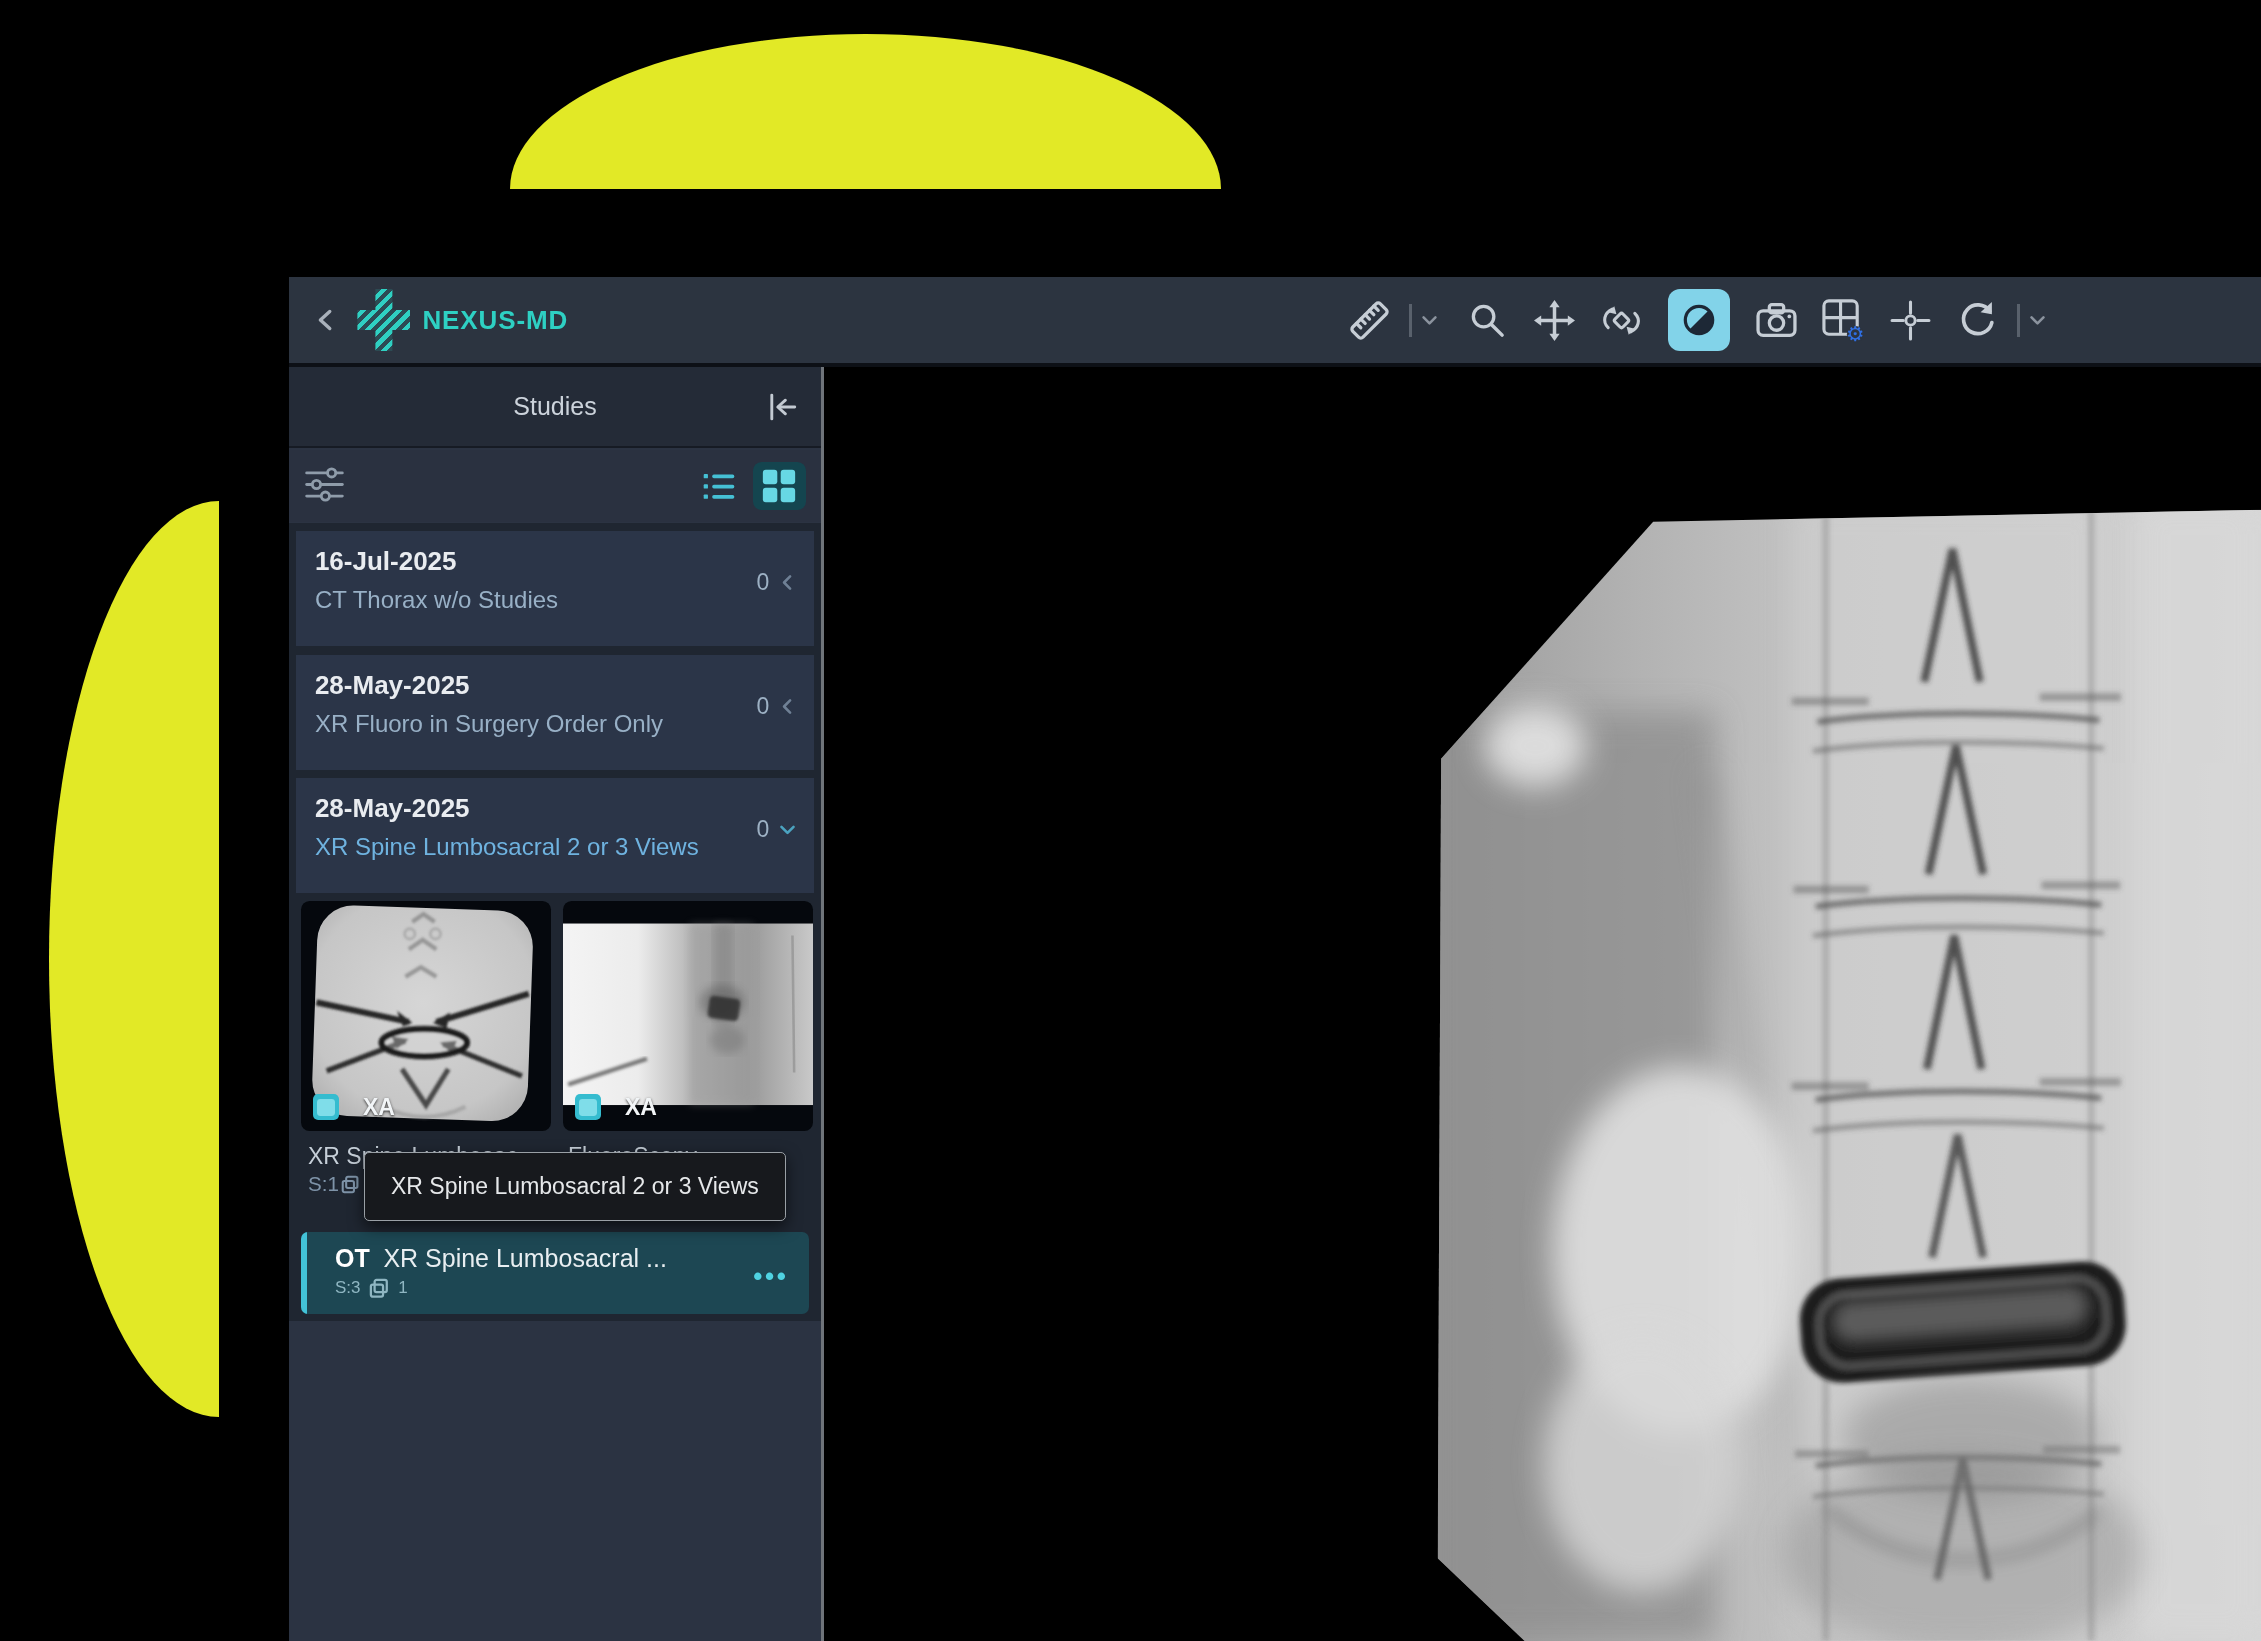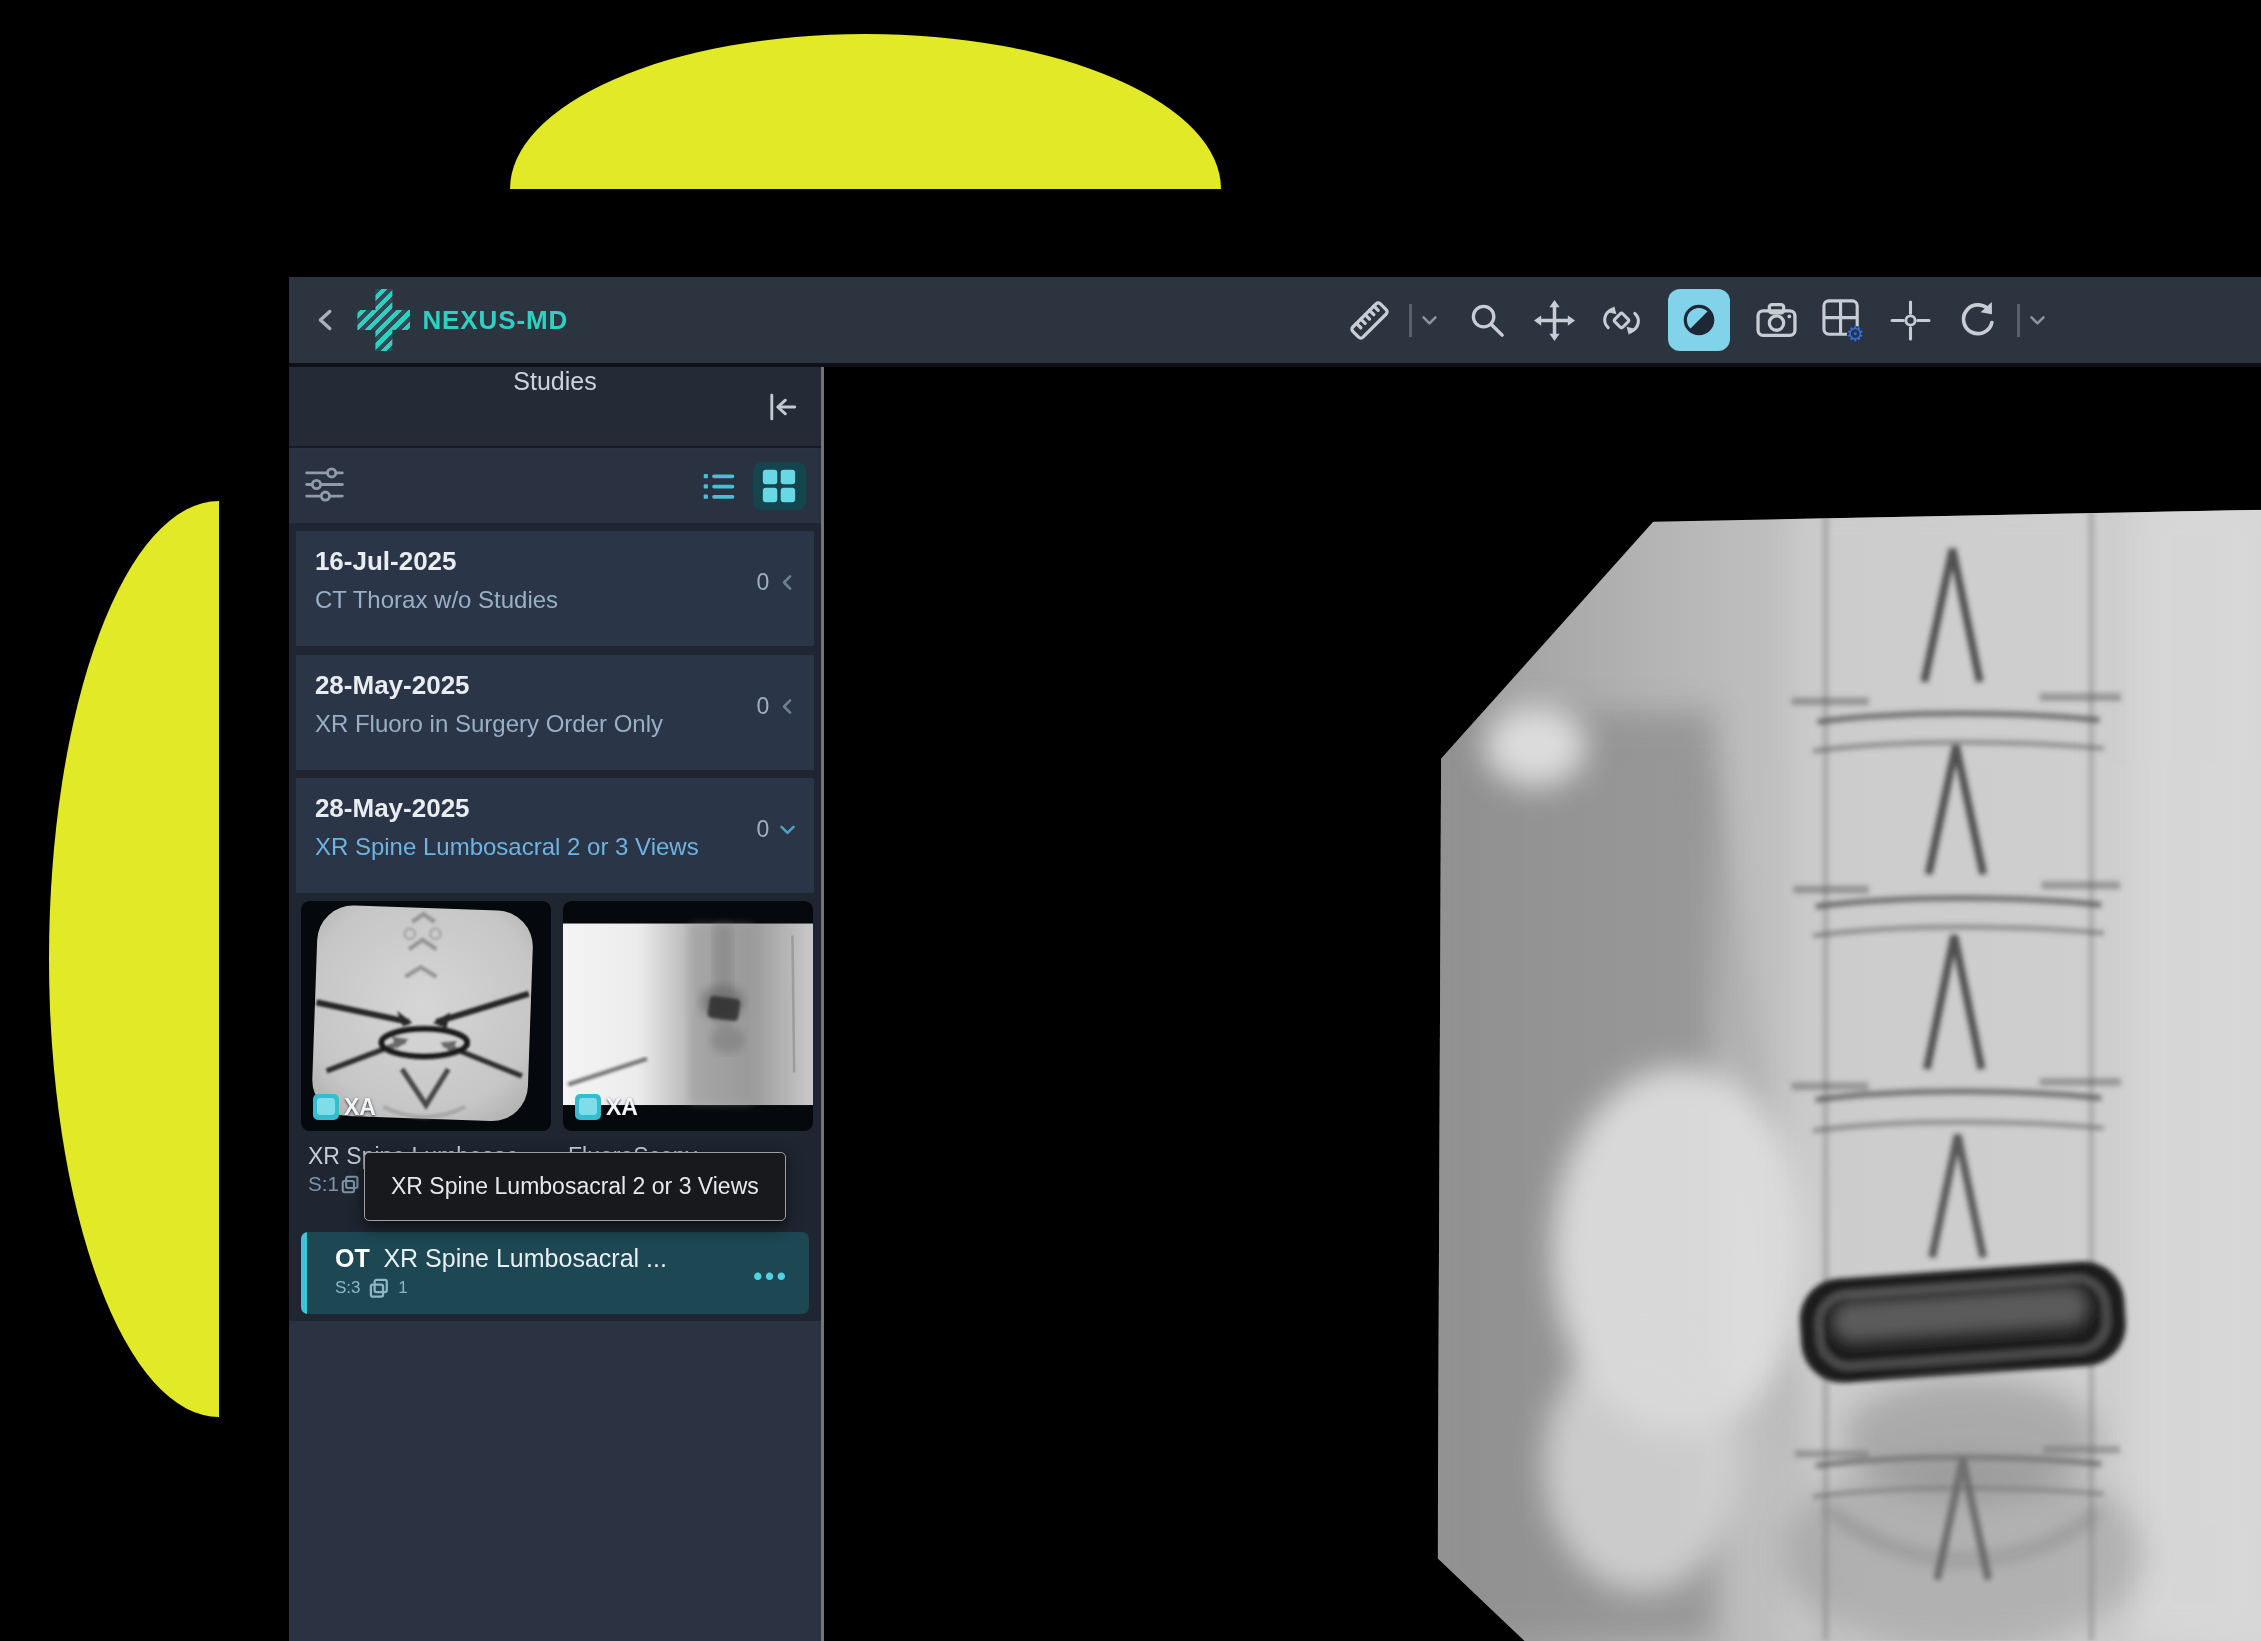--- a/index.html
+++ b/index.html
@@ -34,21 +34,21 @@
   .tool-chev { width:22px; height:22px; display:flex; align-items:center; justify-content:center; color:#8b939e; cursor:pointer; margin-left:-12px; }
   .tool-active { width:62px; height:62px; background:#82d3e9; border-radius:12px;
     display:flex; align-items:center; justify-content:center; color:#1d2836; cursor:pointer; }
 
   
   .body-row { flex:1; display:flex; min-height:0; }
 
   
   .sidebar { width:532px; background:#2b3342; position:relative; flex:0 0 auto; }
   .panel-header { position:absolute; left:0; top:0; width:100%; height:81px; background:#242b37;
-    display:flex; align-items:flex-start; justify-content:center; border-bottom:2.6px solid #161b24; }
+    display:flex; align-items:center; justify-content:center; border-bottom:2.6px solid #161b24; }
   .panel-title { color:#ccd3db; font-size:25px; }
   .collapse-btn { position:absolute; right:22px; top:23px; width:34px; height:34px; color:#c3cad2; cursor:pointer; }
   .filter-row { position:absolute; left:0; top:83px; width:100%; height:72px; background:#2a3140;
     display:flex; align-items:center; padding:0 15.4px; }
   .view-toggles { margin-left:auto; display:flex; align-items:center; gap:10.3px; }
   .list-btn { width:46px; height:43px; display:flex; align-items:center; justify-content:center; cursor:pointer; }
   .grid-btn { width:53px; height:48px; background:#14454f; border-radius:8.6px;
     display:flex; align-items:center; justify-content:center; cursor:pointer; }
 
   .series-list { position:absolute; left:0; top:156px; width:100%; height:798px; background:#1f2631; }
@@ -57,21 +57,21 @@
     padding:15.4px 19px; cursor:pointer; }
   .study-date { color:#e9ecf0; font-size:26px; font-weight:bold; margin-bottom:8.6px; }
   .study-desc { color:#98b0c6; font-size:24px; }
   .study-desc.active { color:#6fb3e0; }
   .card-right { position:absolute; right:17px; top:38px; display:flex; align-items:center; gap:8.6px; }
   .card-count { color:#9db1c4; font-size:23px; }
   .card-chev { color:#6f8095; display:flex; }
 
   .thumb-tile { position:absolute; top:534px; width:250px; height:230px; background:#05080d;
     border-radius:8.6px; cursor:pointer; overflow:hidden; }
-  .thumb-footer { position:absolute; left:12px; bottom:10.3px; display:flex; align-items:flex-start; gap:5px; }
+  .thumb-footer { position:absolute; left:12px; bottom:10.3px; display:flex; align-items:center; gap:24px; }
   .modality-badge { width:26px; height:26px; background:#35bccf; border-radius:5.1px; position:relative; }
   .modality-badge::after { content:""; position:absolute; left:4.3px; top:4.3px; right:4.3px; bottom:4.3px;
     background:#7fdde9; border-radius:3.4px; }
   .modality-label { color:#f2f5f7; font-size:23px; font-weight:bold; text-shadow:0 0.9px 2.6px rgba(0,0,0,.8); }
 
   .thumb-caption { position:absolute; color:#c6cfd8; font-size:23px; width:250px; white-space:nowrap; overflow:hidden; }
   .thumb-sub { position:absolute; color:#7e93a8; font-size:20.6px; display:flex; align-items:center; gap:2px; }
 
   .tooltip { position:absolute; left:75px; top:785px; height:69px; background:#17191d;
     border:1.7px solid #9aa0a6; border-radius:5.1px; display:flex; align-items:center;

